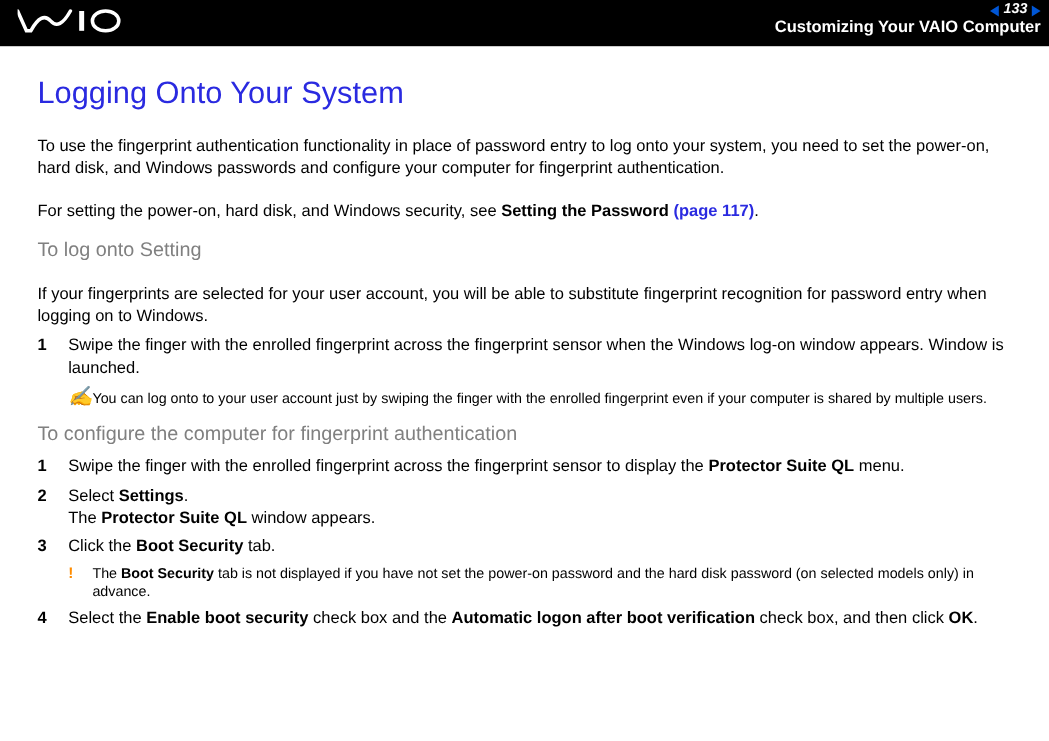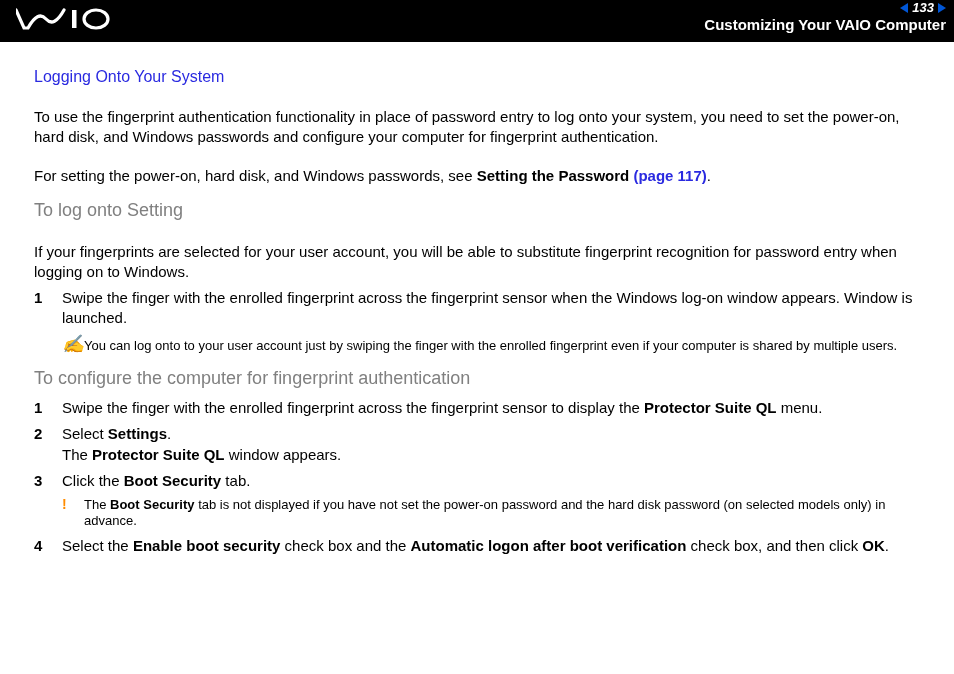--- a/index.html
+++ b/index.html
@@ -21,21 +21,21 @@
     position: relative;
   }
   .pagebox {
     position: absolute;
     right: 8px;
     top: 0;
     text-align: right;
   }
   .pagenum-row {
     display: flex;
-    align-items: center;
+    align-items: flex-end;
     justify-content: flex-end;
     gap: 4px;
   }
   .arrow-left {
     width: 0; height: 0;
     border-top: 5px solid transparent;
     border-bottom: 5px solid transparent;
     border-right: 8px solid #0056d6;
   }
   .arrow-right {
@@ -58,21 +58,21 @@
   }
   .content {
     padding: 24px 28px 20px 34px;
     color: #000;
     font-size: 15px;
     line-height: 1.35;
   }
   h1 {
     color: #2a2ae0;
     font-weight: normal;
-    font-size: 16px;
+    font-size: 28px;
     margin-bottom: 10px;
   }
   p { margin-bottom: 6px; margin-top: 19px; }
   .sub {
     color: #808080;
     font-size: 18px;
     font-weight: normal;
     margin-top: 12px;
     margin-bottom: 8px;
   }
@@ -123,21 +123,21 @@
       <div class="arrow-right"></div>
     </div>
     <div class="pagesub">Customizing Your VAIO Computer</div>
   </div>
 </div>
 
 <div class="content">
   <h1>Logging Onto Your System</h1>
   <p>To use the fingerprint authentication functionality in place of password entry to log onto your system, you need to set the power-on, hard disk, and Windows passwords and configure your computer for fingerprint authentication.</p>
   <p>
-    <span>For setting the power-on, hard disk, and Windows passwords, see </span><span class="bold">Setting the Password</span><span class="link"> (page 117)</span><span>.</span>
+    <span>For setting the power-on, hard disk, and Windows security, see </span><span class="bold">Setting the Password</span><span class="link"> (page 117)</span><span>.</span>
   </p>
 
   <div class="sub">To log onto Setting</div>
   <p>If your fingerprints are selected for your user account, you will be able to substitute fingerprint recognition for password entry when logging on to Windows.</p>
   <div class="step">
     <div class="step-num">1</div>
     <div class="step-text">Swipe the finger with the enrolled fingerprint across the fingerprint sensor when the Windows log-on window appears. Window is launched.</div>
   </div>
   <div class="note">
     <div class="note-icon">✍</div>

